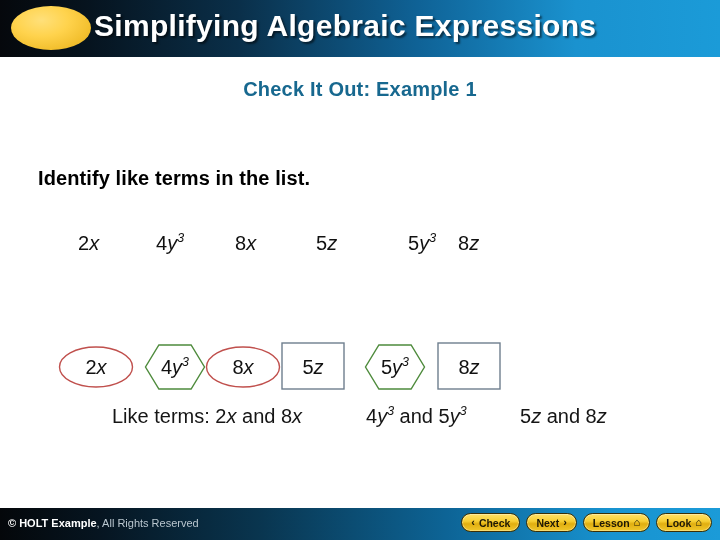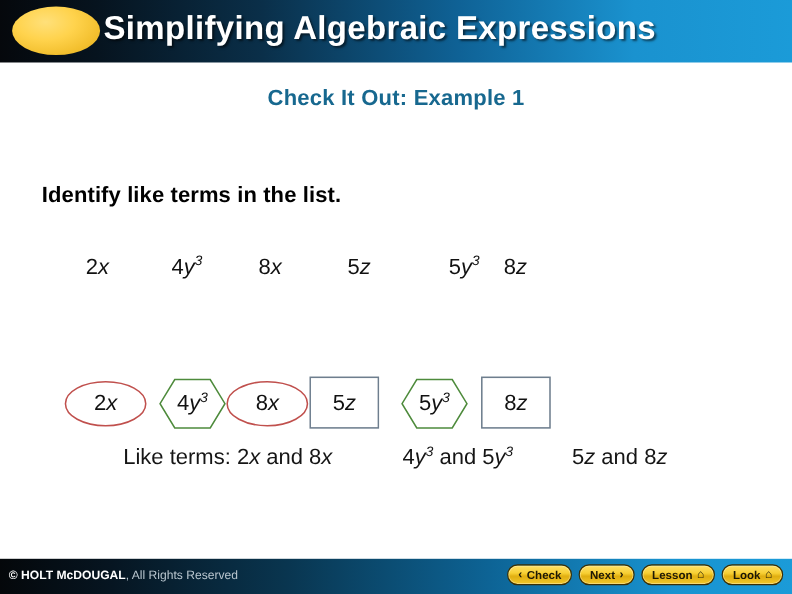--- a/index.html
+++ b/index.html
@@ -289,21 +289,21 @@
   <div class="answer-row">
       <span class="answer" style="left: 68px; margin-left: 44px;">Like terms: 2<i class="v">x</i> and 8<i class="v">x</i></span>
       <span class="answer" style="left: 366px;">4<i class="v">y</i><sup class="p">3</sup> and 5<i class="v">y</i><sup class="p">3</sup></span>
       <span class="answer" style="left: 520px;">5<i class="v">z</i> and 8<i class="v">z</i></span>
     </div>
 
 </div>
 
 <div class="footer-bar">
   <div class="copyright">
-    <span class="strong">© HOLT McDOUGAL</span><span>, All Rights Reserved</span>
+    <span class="strong">© HOLT Example</span><span>, All Rights Reserved</span>
   </div>
   <div class="nav-group">
       <div class="nav-btn">
         <span class="chev">‹</span>
         <span>Check</span>
       </div>
       <div class="nav-btn">
         <span>Next</span>
         <span class="chev">›</span>
       </div>

